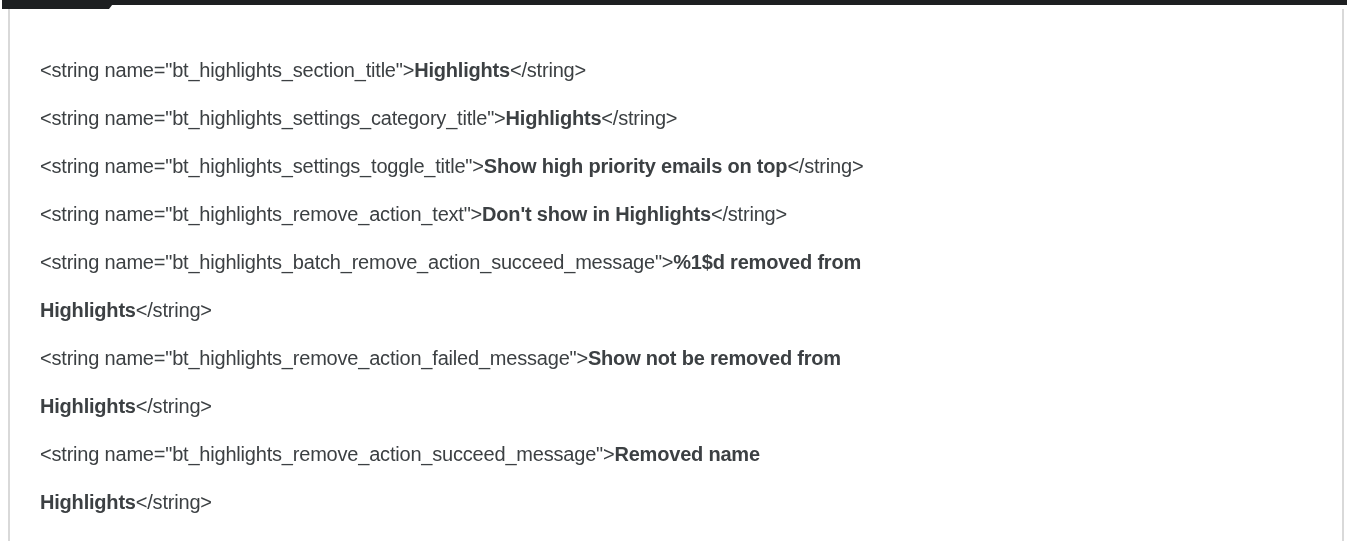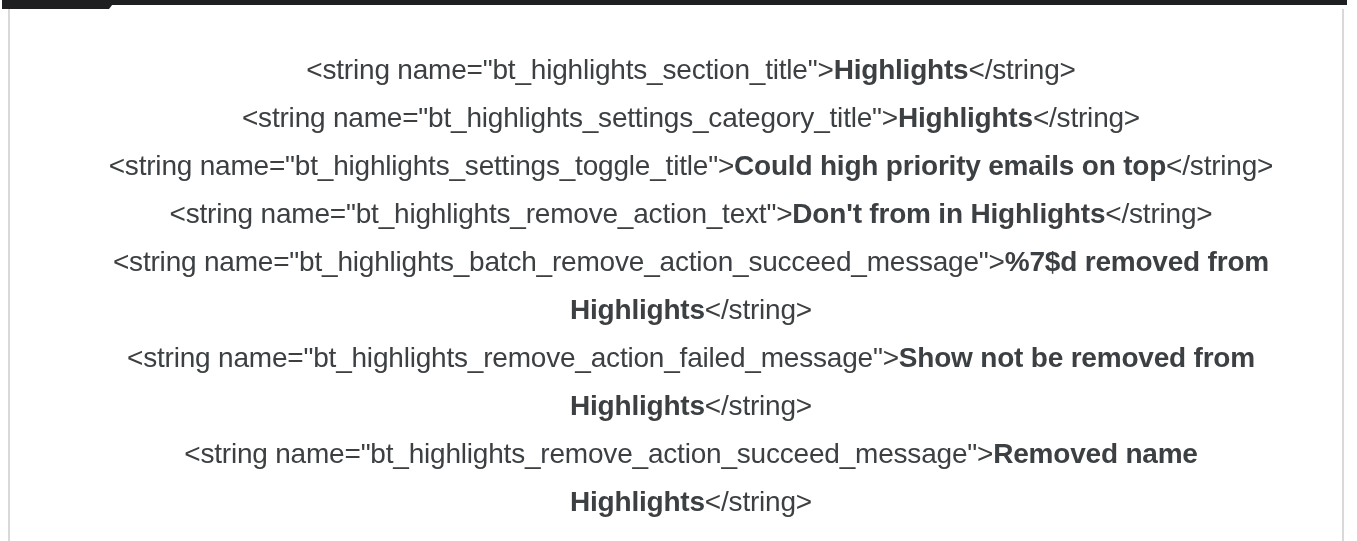--- a/index.html
+++ b/index.html
@@ -43,44 +43,43 @@
     width: 2px; height: 532px;
     background: var(--border);
   }
   .content {
     position: absolute;
     top: 0; left: 10px; right: 15px; bottom: 0;
     padding: 46px 0 0 30px;
     overflow: hidden;
   }
   .code-line {
-    font-size: 28px;
+    font-size: 20px;
     line-height: 48px;
     color: var(--text);
     white-space: nowrap;
     letter-spacing: -0.2px;
     font-weight: 400;
-    text-align: center;
   }
   .code-line .bold {
     font-weight: 700;
   }
 </style>
 </head>
 <body>
 
 <div class="top-line"></div>
 <div class="top-tab"></div>
 <div class="border-left"></div>
 <div class="border-right"></div>
 
 <div class="content" id="code-lines">
     <div class="code-line"><span>&lt;string name="bt_highlights_section_title"&gt;</span><span class="bold">Highlights</span><span>&lt;/string&gt;</span></div>
     <div class="code-line"><span>&lt;string name="bt_highlights_settings_category_title"&gt;</span><span class="bold">Highlights</span><span>&lt;/string&gt;</span></div>
-    <div class="code-line"><span>&lt;string name="bt_highlights_settings_toggle_title"&gt;</span><span class="bold">Could high priority emails on top</span><span>&lt;/string&gt;</span></div>
-    <div class="code-line"><span>&lt;string name="bt_highlights_remove_action_text"&gt;</span><span class="bold">Don't from in Highlights</span><span>&lt;/string&gt;</span></div>
-    <div class="code-line"><span>&lt;string name="bt_highlights_batch_remove_action_succeed_message"&gt;</span><span class="bold">%7$d removed from</span></div>
+    <div class="code-line"><span>&lt;string name="bt_highlights_settings_toggle_title"&gt;</span><span class="bold">Show high priority emails on top</span><span>&lt;/string&gt;</span></div>
+    <div class="code-line"><span>&lt;string name="bt_highlights_remove_action_text"&gt;</span><span class="bold">Don't show in Highlights</span><span>&lt;/string&gt;</span></div>
+    <div class="code-line"><span>&lt;string name="bt_highlights_batch_remove_action_succeed_message"&gt;</span><span class="bold">%1$d removed from</span></div>
     <div class="code-line"><span class="bold">Highlights</span><span>&lt;/string&gt;</span></div>
     <div class="code-line"><span>&lt;string name="bt_highlights_remove_action_failed_message"&gt;</span><span class="bold">Show not be removed from</span></div>
     <div class="code-line"><span class="bold">Highlights</span><span>&lt;/string&gt;</span></div>
     <div class="code-line"><span>&lt;string name="bt_highlights_remove_action_succeed_message"&gt;</span><span class="bold">Removed name</span></div>
     <div class="code-line"><span class="bold">Highlights</span><span>&lt;/string&gt;</span></div>
   </div>
 
 </body></html>

